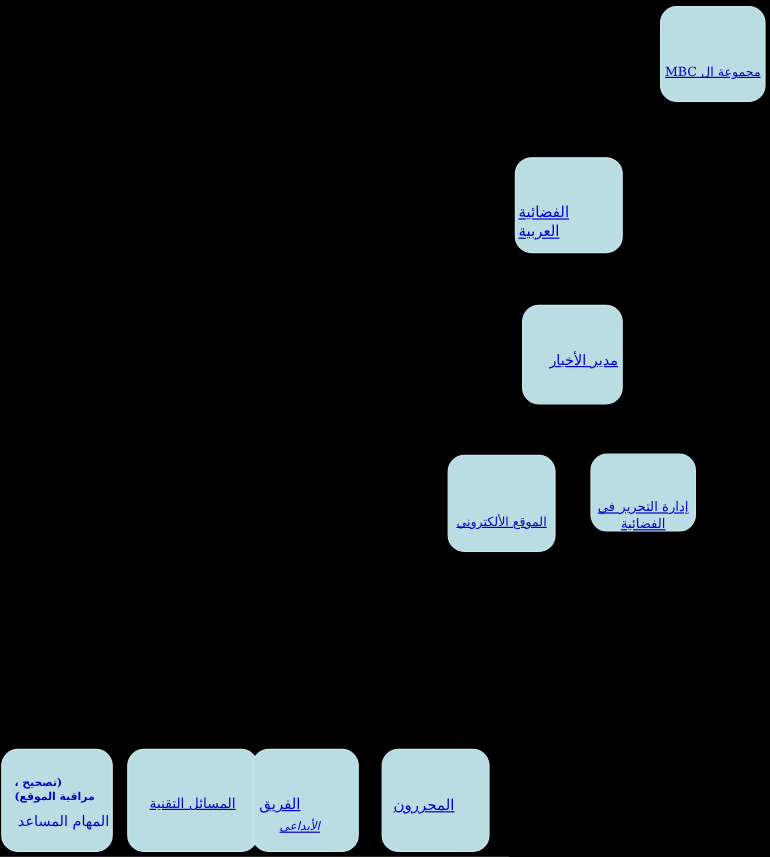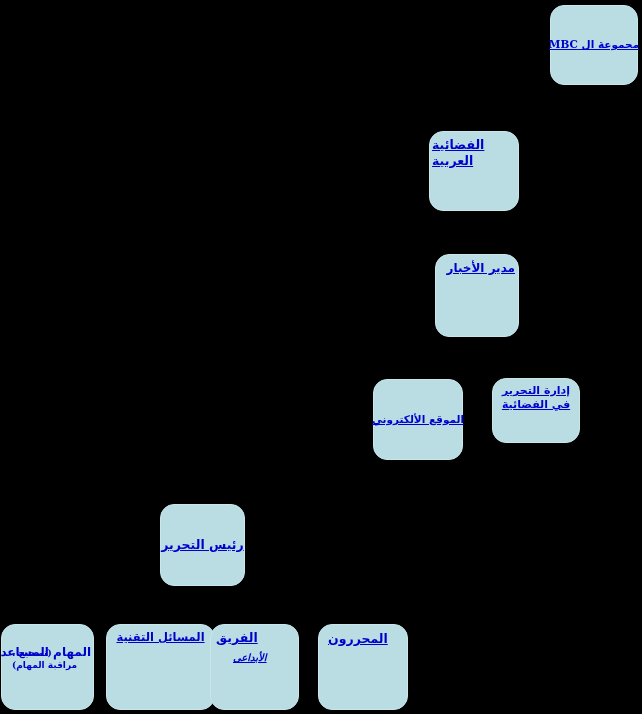--- a/index.html
+++ b/index.html
@@ -14,24 +14,25 @@
   .box {
     position: absolute;
     background: var(--box-fill, #b9dde3);
     border: 1px solid var(--box-border, #c9e6ea);
     border-radius: 14px;
     box-sizing: border-box;
     direction: rtl;
   }
   .label {
     color: var(--link-color, #0000cd);
-    font-weight: bold;
+    font-weight: normal;
     text-decoration: underline;
     white-space: nowrap;
     line-height: 1.25;
+    margin-top: 32px;
   }
   .label.wrap { white-space: normal; }
   .label.no-underline { text-decoration: none; }
   .sub {
     color: var(--link-color, #0000cd);
     font-weight: bold;
     font-size: 9px;
     line-height: 1.3;
     direction: rtl;
   }
@@ -95,27 +96,24 @@
   </div>
 
   <div class="box" id="box-website">
     <span class="label">الموقع الألكتروني</span>
   </div>
 
   <div class="box" id="box-editorial">
     <span class="label wrap">إدارة التحرير في الفضائية</span>
   </div>
 
-  <div class="box" id="box-chief">
-    <span class="label">رئيس التحرير</span>
-  </div>
 
   <div class="box" id="box-assistant">
     <span class="label no-underline">المهام المساعد</span>
-    <span class="sub wrap">(تصحيح ، مراقبة المهام)</span>
+    <span class="sub wrap">(تصحيح ، مراقبة الموقع)</span>
   </div>
 
   <div class="box" id="box-technical">
     <span class="label">المسائل التقنية</span>
   </div>
 
   <div class="box" id="box-creative">
     <span class="label l1">الفريق</span>
     <span class="label l2">الأبداعى</span>
   </div>

